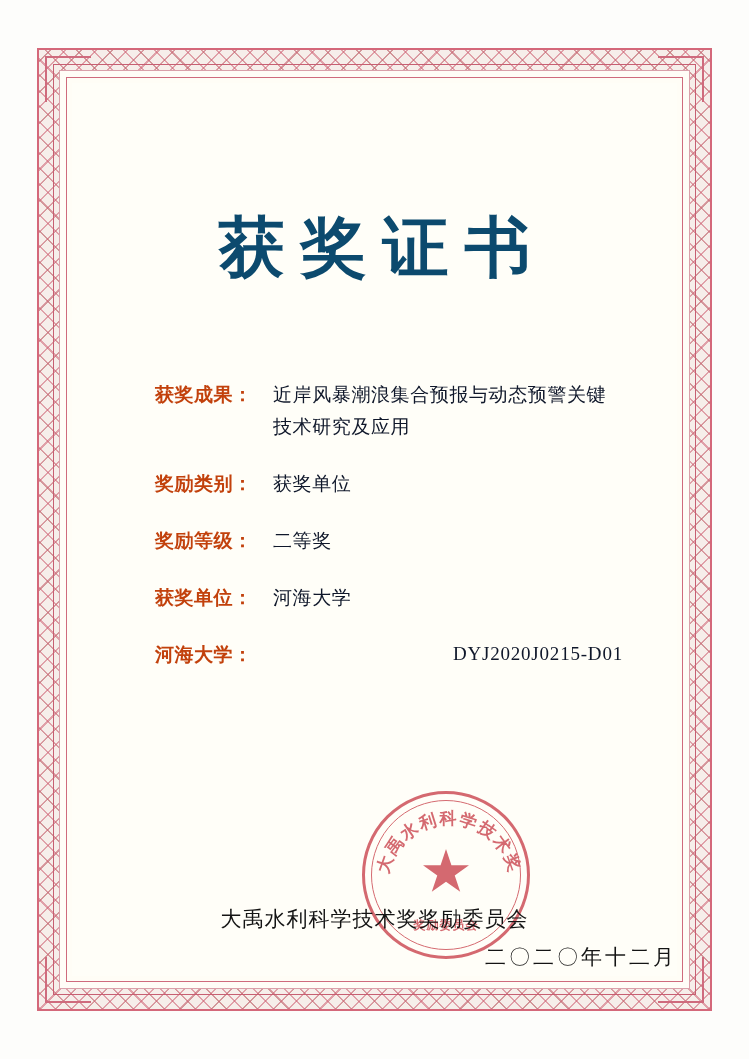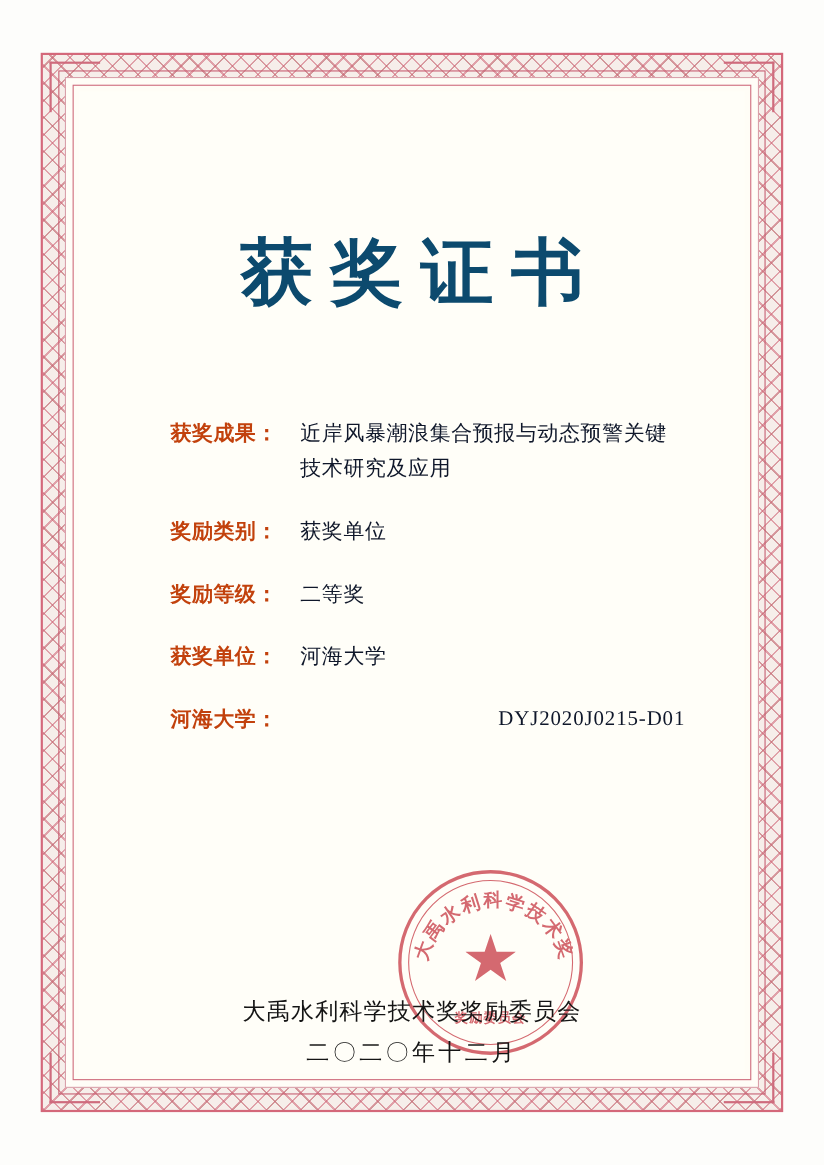--- a/index.html
+++ b/index.html
@@ -236,21 +236,21 @@
     font-family: "DejaVu Serif", "Liberation Serif", serif;
     font-size: 21px;
     color: #141414;
     letter-spacing: 1px;
   }
   .issue-date {
     position: absolute;
     left: 0;
     right: 0;
     top: 860px;
-    text-align: center;
+    text-align: right;
     font-family: "DejaVu Serif", "Liberation Serif", serif;
     font-size: 21px;
     color: #141414;
     letter-spacing: 3px;
   }
 </style>
 </head>
 <body>
 
 <div id="certificate-page">

